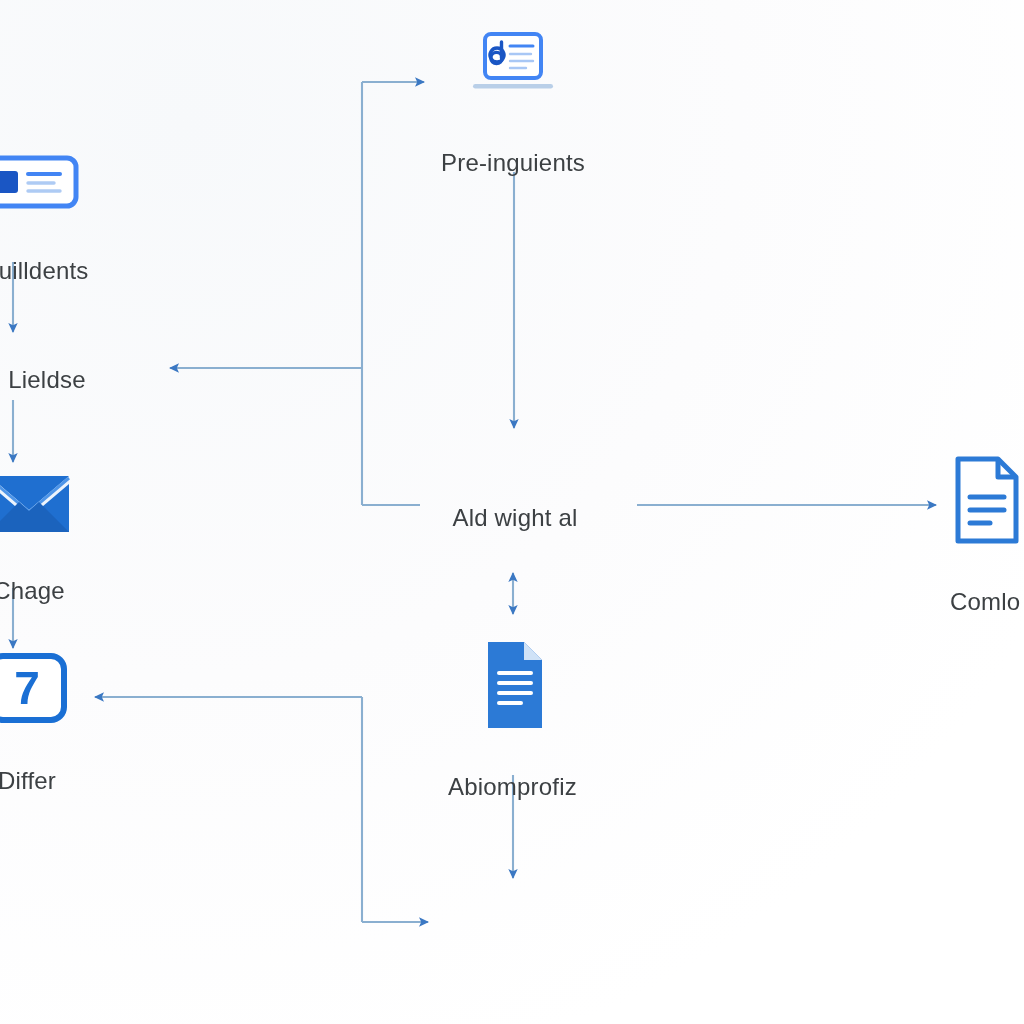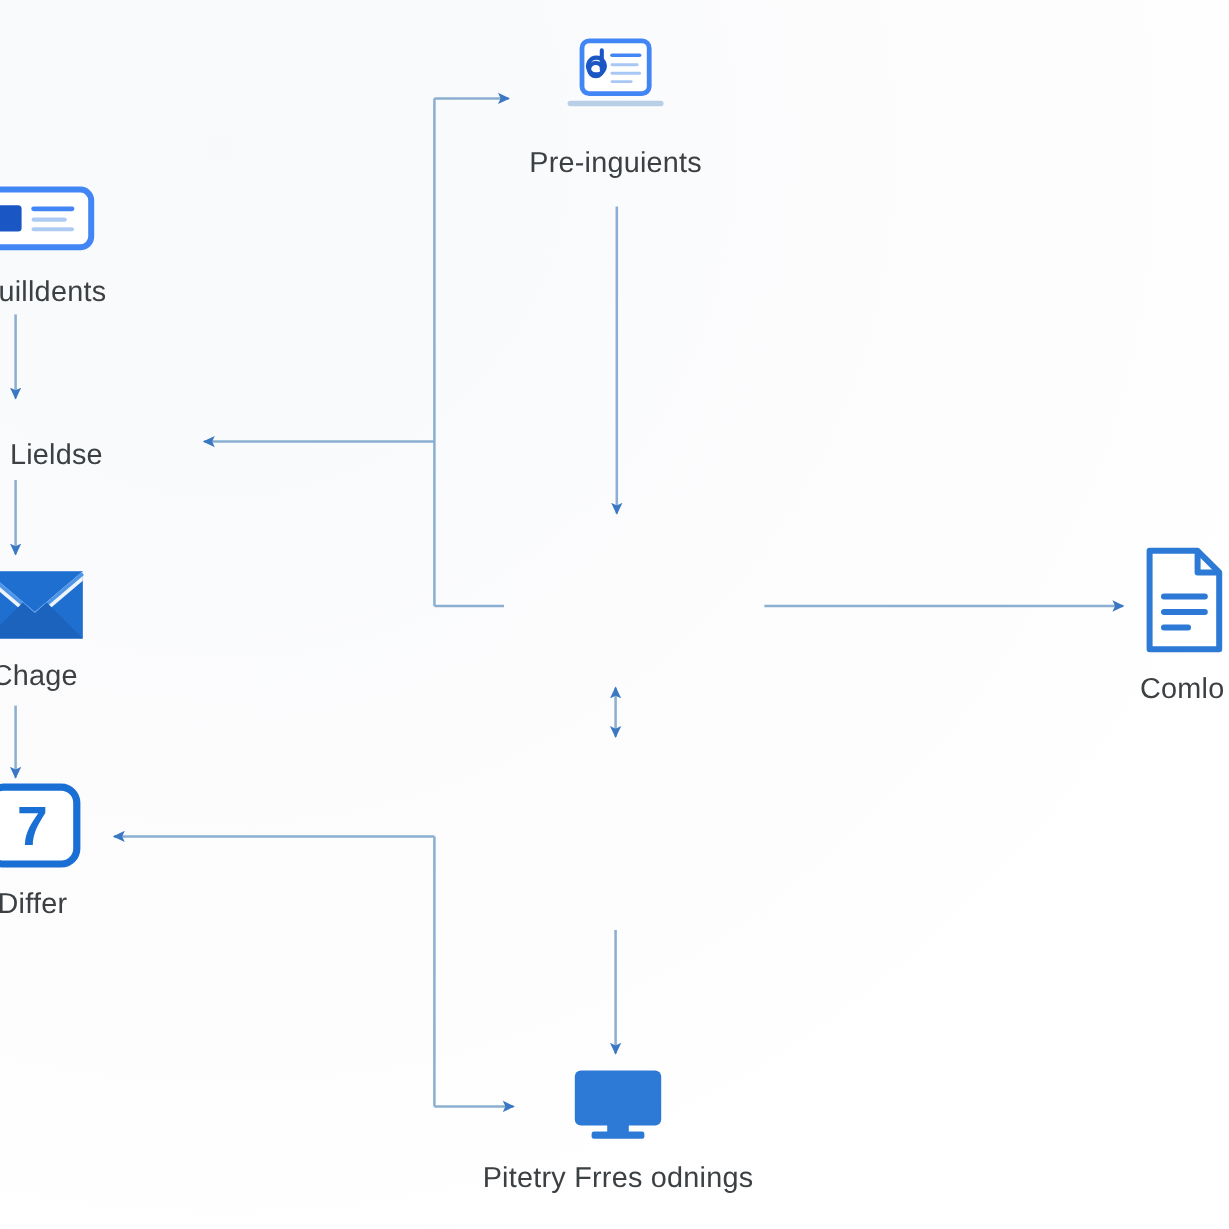--- a/index.html
+++ b/index.html
@@ -8,21 +8,21 @@
     background:#fdfdfd;
     font-family:"Liberation Sans","DejaVu Sans",sans-serif;
     overflow:hidden;
   }
   #canvas{
     position:relative;width:1024px;height:1024px;
     background:
       radial-gradient(circle at 18% 12%, #f7f9fb 0%, #fcfcfd 45%, #ffffff 80%),
       linear-gradient(160deg,#f8fafc 0%,#ffffff 60%);
   }
-  .node{position:absolute;display:flex;flex-direction:column;align-items:center;}
+  .node{position:absolute;display:flex;flex-direction:column;align-items:center;gap:27px;}
   .node .lbl{
     margin-top:16px;
     font-size:24px;
     color:#3c4043;
     letter-spacing:.2px;
     white-space:nowrap;
     text-align:center;
     font-weight:400;
   }
   .icon{display:block;}
@@ -143,32 +143,40 @@
   <div class="node" id="n-differ">
     <span class="icon">
       <svg width="84" height="72" viewBox="0 0 84 72">
         <rect x="5" y="4" width="74" height="64" rx="13" fill="#ffffff" stroke="#1a6fd4" stroke-width="6"></rect>
         <text x="42" y="52" text-anchor="middle" font-family="Liberation Sans, sans-serif" font-size="46" font-weight="700" fill="#1a6fd4">7</text>
       </svg>
     </span>
     <span class="lbl">Differ</span>
   </div>
 
+  <div class="node" id="n-ald">
+    <span class="lbl">Ald wight al</span>
+  </div>
 
-
-  <div class="node" id="n-pit">
+  <div class="node" id="n-abiom">
     <span class="icon">
-      <svg width="84" height="62" viewBox="0 0 84 62">
-        <rect x="6" y="2" width="72" height="46" rx="5" fill="#2c7ad6"></rect>
-        <rect x="33" y="46" width="18" height="8" fill="#2c7ad6"></rect>
-        <rect x="20" y="53" width="44" height="6" rx="2" fill="#2c7ad6"></rect>
+      <svg width="70" height="90" viewBox="0 0 70 90">
+        <path d="M10,2 L46,2 L64,20 L64,88 L10,88 Z" fill="#2c7ad6"></path>
+        <path d="M46,2 L64,20 L46,20 Z" fill="#cfe2f7"></path>
+        <g stroke="#ffffff" stroke-width="4" stroke-linecap="round">
+          <path d="M21,33 L53,33"></path>
+            <path d="M21,43 L53,43"></path>
+          <path d="M21,53 L53,53"></path>
+            <path d="M21,63 L43,63"></path>
+        </g>
       </svg>
     </span>
-    <span class="lbl">Pitetry Frres odnings</span>
+    <span class="lbl">Abiomprofiz</span>
   </div>
+
 
   <div class="node" id="n-comlo">
     <span class="icon">
       <svg width="74" height="90" viewBox="0 0 74 90">
         <path d="M8,4 L48,4 L66,22 L66,86 L8,86 Z" fill="#ffffff" stroke="#2c7ad6" stroke-width="5" stroke-linejoin="round"></path>
         <path d="M48,4 L48,22 L66,22" fill="none" stroke="#2c7ad6" stroke-width="5" stroke-linejoin="round"></path>
         <g stroke="#2c7ad6" stroke-width="5" stroke-linecap="round">
           <path d="M20,42 L54,42"></path>
             <path d="M20,55 L54,55"></path>
             <path d="M20,68 L40,68"></path>

